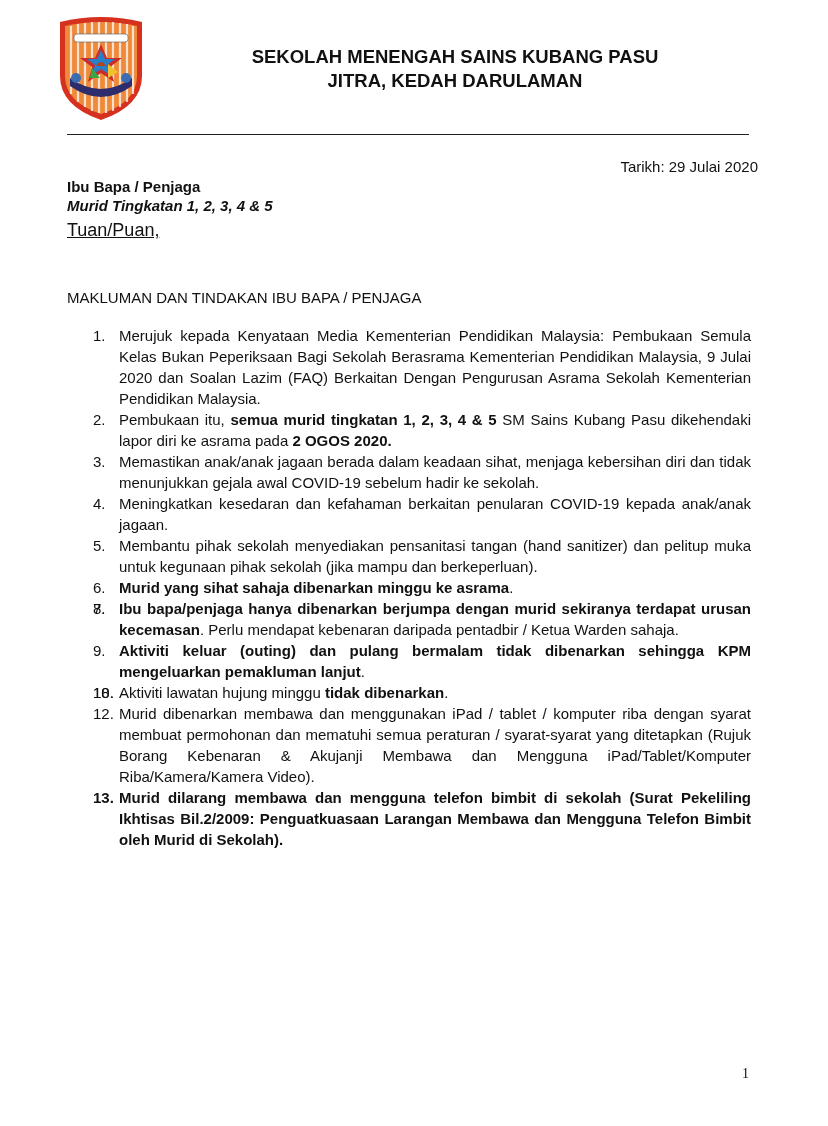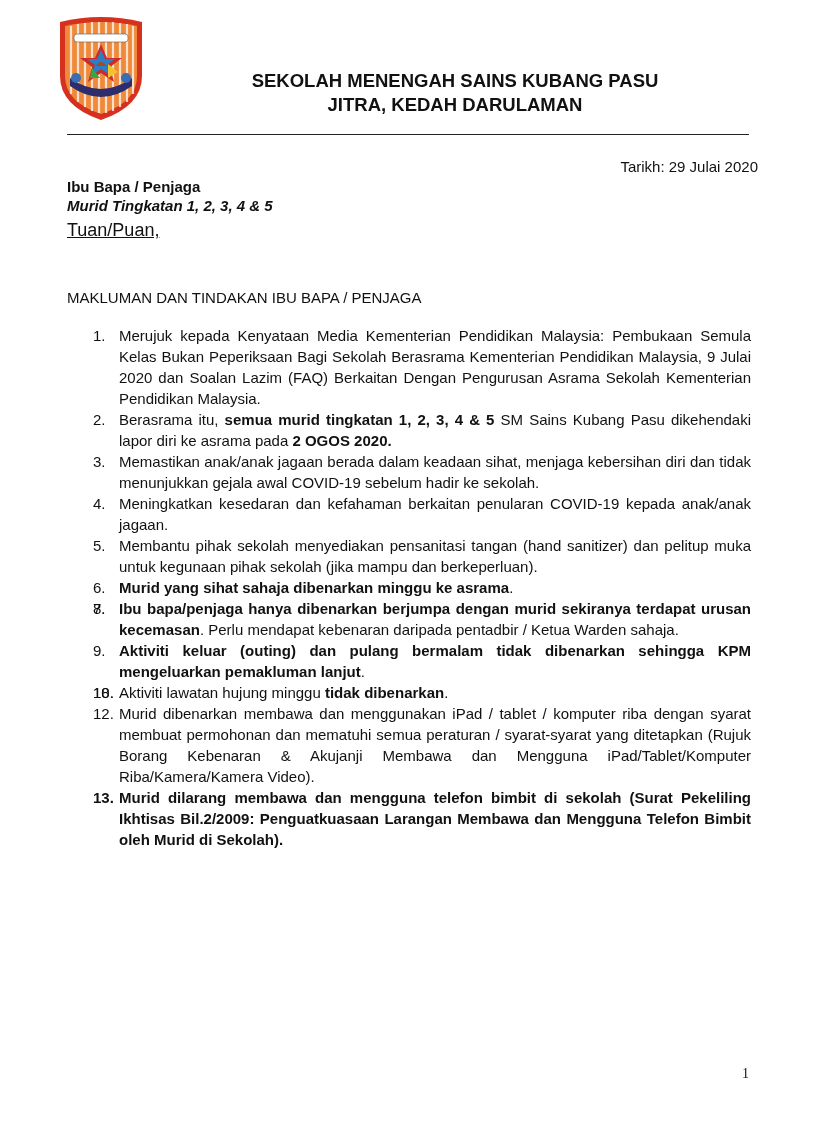--- a/index.html
+++ b/index.html
@@ -1,21 +1,21 @@
 <!DOCTYPE html>
 <html><head>
 <meta charset="utf-8">
 <style>
   html, body { margin: 0; padding: 0; background: #ffffff; }
   body {
     width: 828px; height: 1126px; position: relative; overflow: hidden;
     font-family: "Liberation Sans", sans-serif; color: #111;
   }
   .logo { position: absolute; left: 56px; top: 14px; width: 90px; height: 108px; }
-  .head { position: absolute; left: 160px; width: 590px; text-align: center; font-weight: bold; font-size: 18.5px; color: #111; margin-top: 24px; }
+  .head { position: absolute; left: 160px; width: 590px; text-align: center; font-weight: bold; font-size: 18.5px; color: #111; }
   .head.l1 { top: 46px; }
   .head.l2 { top: 70px; }
   .rule { position: absolute; left: 67px; top: 134px; width: 682px; height: 0; border-top: 1.6px solid #222; }
   .date { position: absolute; right: 70px; top: 158px; font-size: 15px; }
   .addr { position: absolute; left: 67px; font-size: 15px; }
   .addr.a1 { top: 178px; font-weight: bold; }
   .addr.a2 { top: 197px; font-weight: bold; font-style: italic; }
   .salute { position: absolute; left: 67px; top: 220px; font-size: 18px; text-decoration: underline; }
   .title { position: absolute; left: 67px; top: 289px; font-size: 15px; font-weight: normal; }
   ol.items {
@@ -64,21 +64,21 @@
 <div class="rule"></div>
 
 <div class="date">Tarikh: 29 Julai 2020</div>
 <div class="addr a1">Ibu Bapa / Penjaga</div>
 <div class="addr a2">Murid Tingkatan 1, 2, 3, 4 &amp; 5</div>
 <div class="salute">Tuan/Puan,</div>
 <div class="title">MAKLUMAN DAN TINDAKAN IBU BAPA / PENJAGA</div>
 
 <ol class="items" id="items">
     <li><span class="num">1.</span><span>Merujuk kepada Kenyataan Media Kementerian Pendidikan Malaysia: Pembukaan Semula Kelas Bukan Peperiksaan Bagi Sekolah Berasrama Kementerian Pendidikan Malaysia, 9 Julai 2020 dan Soalan Lazim (FAQ) Berkaitan Dengan Pengurusan Asrama Sekolah Kementerian Pendidikan Malaysia.</span></li>
-    <li><span class="num">2.</span><span>Berasrama itu, </span><span class="b">semua murid tingkatan 1, 2, 3, 4 &amp; 5</span><span> SM Sains Kubang Pasu dikehendaki lapor diri  ke asrama pada </span><span class="b">2 OGOS 2020.</span></li>
+    <li><span class="num">2.</span><span>Pembukaan itu, </span><span class="b">semua murid tingkatan 1, 2, 3, 4 &amp; 5</span><span> SM Sains Kubang Pasu dikehendaki lapor diri  ke asrama pada </span><span class="b">2 OGOS 2020.</span></li>
     <li><span class="num">3.</span><span>Memastikan anak/anak jagaan berada dalam keadaan sihat, menjaga kebersihan diri dan tidak menunjukkan gejala awal COVID-19 sebelum hadir ke sekolah.</span></li>
     <li><span class="num">4.</span><span>Meningkatkan kesedaran dan kefahaman berkaitan penularan COVID-19 kepada anak/anak jagaan.</span></li>
     <li><span class="num">5.</span><span>Membantu pihak sekolah menyediakan pensanitasi tangan (</span><span class="i">hand sanitizer</span><span>) dan pelitup muka untuk kegunaan pihak sekolah (jika mampu dan berkeperluan).</span></li>
     <li><span class="num">6.</span><span class="b">Murid yang sihat sahaja dibenarkan minggu ke asrama</span><span>.</span></li>
     <li><span class="num">7.</span></li>
     <li><span class="num">8.</span><span class="b">Ibu bapa/penjaga hanya dibenarkan berjumpa dengan murid sekiranya terdapat urusan kecemasan</span><span>. Perlu mendapat kebenaran daripada pentadbir / Ketua Warden sahaja.</span></li>
     <li><span class="num">9.</span><span class="b">Aktiviti keluar (</span><span class="b i">outing</span><span class="b">) dan pulang bermalam tidak dibenarkan sehingga KPM mengeluarkan pemakluman lanjut</span><span>.</span></li>
     <li><span class="num">10.</span></li>
     <li><span class="num">18.</span><span>Aktiviti lawatan hujung minggu </span><span class="b">tidak dibenarkan</span><span>.</span></li>
     <li><span class="num">12.</span><span>Murid dibenarkan membawa dan menggunakan iPad / tablet / komputer riba dengan syarat membuat permohonan dan mematuhi semua peraturan / syarat-syarat yang ditetapkan (Rujuk Borang Kebenaran &amp; Akujanji Membawa dan Mengguna iPad/Tablet/Komputer Riba/Kamera/Kamera Video).</span></li>

